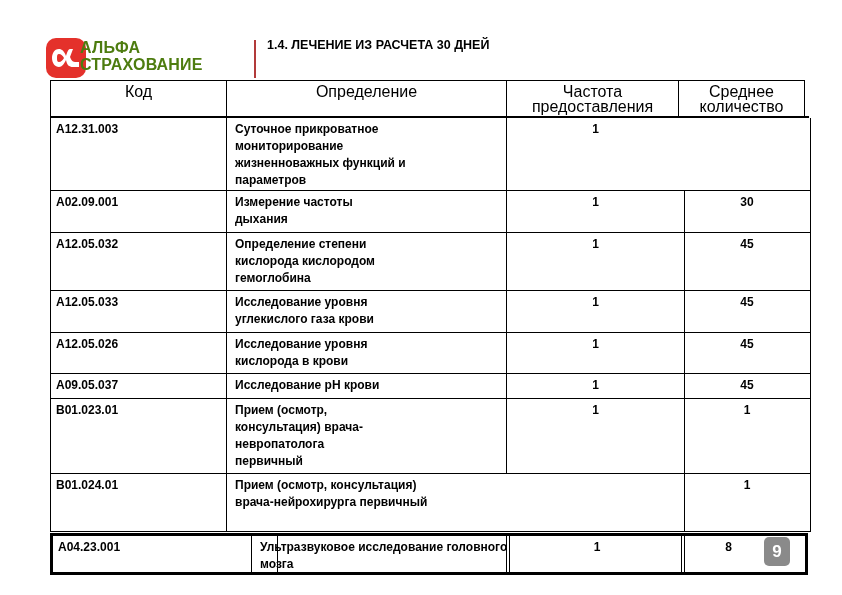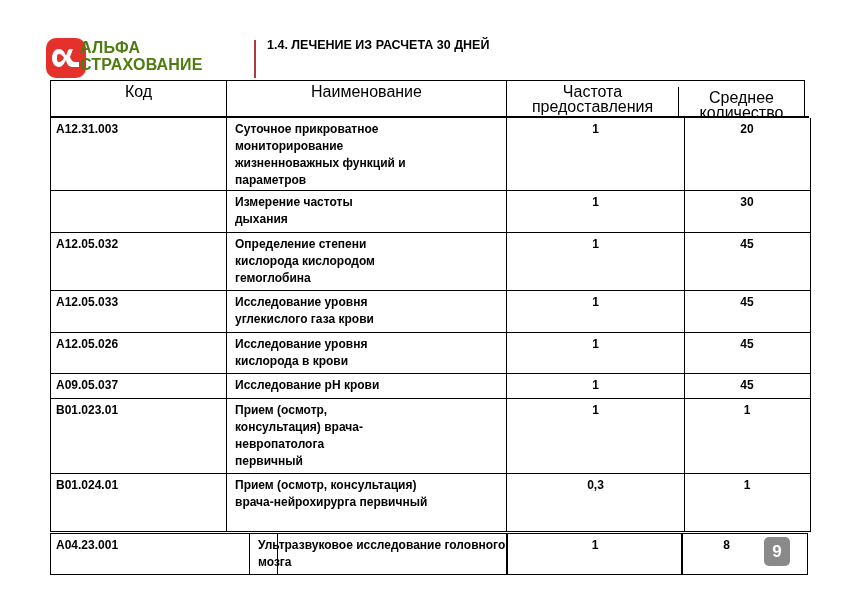--- a/index.html
+++ b/index.html
@@ -51,21 +51,21 @@
       position: absolute; top: 0; bottom: 0; box-sizing: border-box;
       font-size: 12px; font-weight: bold; line-height: 17px; padding-top: 3px;
     }
     .cell.code { left: 0; width: 175px; padding-left: 5px; }
     .cell.name { left: 175px; width: 280px; border-left: 1px solid #000; padding-left: 8px; }
     .cell.freq { left: 455px; width: 178px; border-left: 1px solid #000; text-align: center; }
     .cell.avg  { left: 633px; width: 125px; border-left: 1px solid #000; text-align: center; }
     
     .last-tbl {
       position: absolute; left: 50px; top: 533px; width: 758px; height: 42px;
-      border: 1px solid #000000; box-sizing: border-box;
+      border: 3px solid #000000; box-sizing: border-box;
     }
     .last-tbl .cell {
       position: absolute; top: 0; bottom: 0; box-sizing: border-box;
       font-size: 12px; font-weight: bold; line-height: 17px; padding-top: 3px;
     }
     .last-tbl .cell.name { left: 177px; width: 279px; padding-left: 8px; margin-left: 21px; }
     .last-tbl .cell.freq { left: 456px; width: 175px; text-align: center; }
     .last-tbl .cell.avg  { left: 631px; width: 126px; text-align: center; padding-right: 38px; }
     .badge {
       position: absolute; left: 764px; top: 537px; width: 26px; height: 29px;
@@ -85,34 +85,34 @@
   <div class="logo-text">
     <div>АЛЬФА</div>
     <div>СТРАХОВАНИЕ</div>
   </div>
 </div>
 <div class="divider"></div>
 <div class="page-title">1.4. ЛЕЧЕНИЕ ИЗ РАСЧЕТА 30 ДНЕЙ</div>
 
 <div class="hdr">
   <div class="c" style="left:0;width:175px;">Код</div>
-  <div class="c" style="left:175px;width:280px;">Наименование</div>
+  <div class="c" style="left:175px;width:280px;">Определение</div>
   <div class="c" style="left:455px;width:172px;padding-left:20px;padding-right:20px;">Частота предоставления</div>
-  <div class="c" style="left:627px;width:126px;padding-left:18px;padding-right:18px;margin-top:6px;">Среднее количество</div>
+  <div class="c" style="left:627px;width:126px;padding-left:18px;padding-right:18px;">Среднее количество</div>
 </div>
 <div class="hdr-bottom"></div>
 
 <div class="body-tbl">
   <div class="row" style="height:72px;">
     <div class="cell code">A12.31.003</div>
     <div class="cell name" style="padding-right:60px;">Суточное прикроватное мониторирование жизненноважных функций и параметров</div>
     <div class="cell freq">1</div>
-    <div class="cell avg">20</div>
   </div>
   <div class="row" style="height:42px;">
+    <div class="cell code">A02.09.001</div>
     <div class="cell name" style="padding-right:120px;">Измерение частоты дыхания</div>
     <div class="cell freq">1</div>
     <div class="cell avg">30</div>
   </div>
   <div class="row" style="height:58px;">
     <div class="cell code">A12.05.032</div>
     <div class="cell name" style="padding-right:80px;">Определение степени кислорода кислородом гемоглобина</div>
     <div class="cell freq">1</div>
     <div class="cell avg">45</div>
   </div>
@@ -136,21 +136,20 @@
   </div>
   <div class="row" style="height:75px;">
     <div class="cell code">B01.023.01</div>
     <div class="cell name" style="padding-right:115px;">Прием (осмотр, консультация) врача-невропатолога первичный</div>
     <div class="cell freq">1</div>
     <div class="cell avg">1</div>
   </div>
   <div class="row" style="height:58px;">
     <div class="cell code">B01.024.01</div>
     <div class="cell name" style="padding-right:60px;">Прием (осмотр, консультация) врача-нейрохирурга первичный</div>
-    <div class="cell freq">0,3</div>
     <div class="cell avg">1</div>
   </div>
 </div>
 
 <div class="last-tbl">
   <div class="cell code">A04.23.001</div>
   <div class="cell name">Ультразвуковое исследование головного мозга</div>
   <div class="cell freq">1</div>
   <div class="cell avg">8</div>
 </div>

